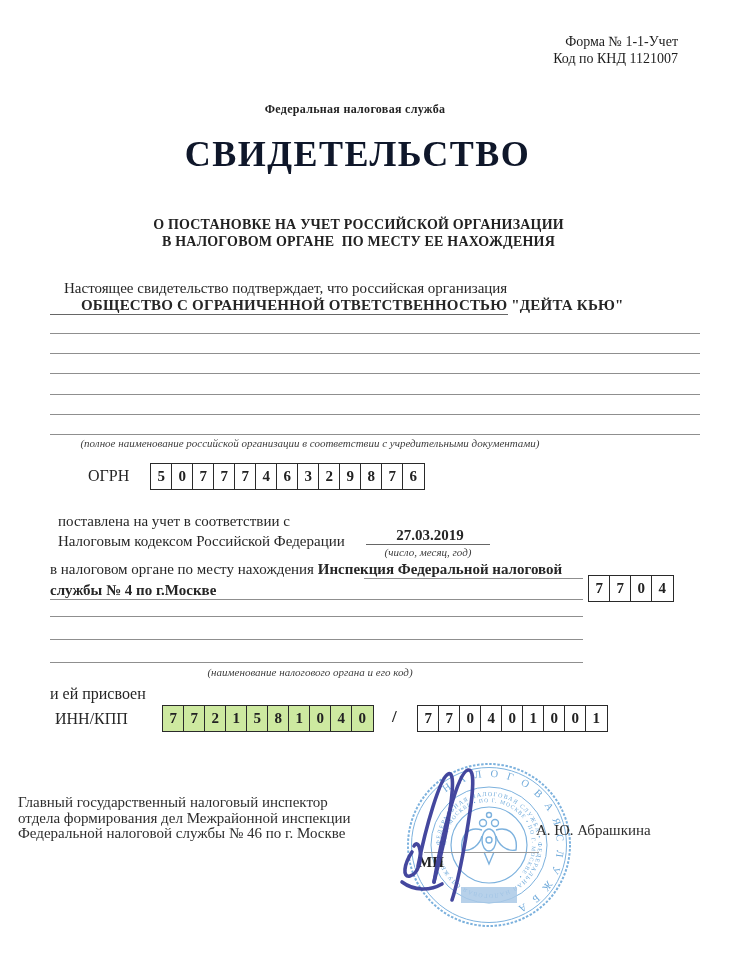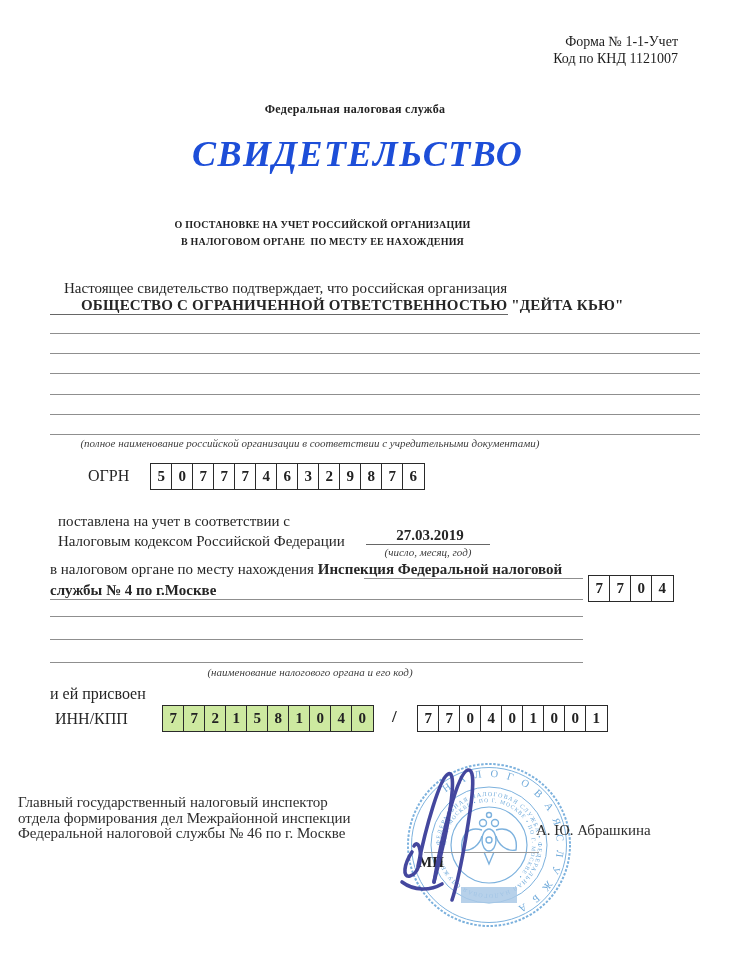--- a/index.html
+++ b/index.html
@@ -17,22 +17,22 @@
   .digit-row{display:inline-flex;}
   .digit-row .cell{
     width:20.5px;height:25px;border:1.5px solid #2a2a2a;margin-right:-1.5px;
     display:flex;align-items:center;justify-content:center;
     font-weight:bold;font-size:15px;background:#fff;
   }
   .digit-row .cell:last-child{margin-right:0;}
   .digit-row.green .cell{background:#cde9a0;}
   .formcode{font-size:14px;line-height:17px;text-align:right;color:#1d1d1d;margin-left:15px;}
   .agency{font-size:12px;letter-spacing:.3px;}
-  .doctitle{font-size:36px;letter-spacing:1.5px;color:#1d4ed8;font-style:italic;}
-  .subtitle{font-size:10px;line-height:17px;letter-spacing:.2px;}
+  .doctitle{font-size:36px;letter-spacing:1.5px;color:#0f172a;}
+  .subtitle{font-size:14px;line-height:17px;letter-spacing:.2px;padding-left:36px;}
   .body-text{font-size:15px;color:#262626;}
   .label16{font-size:16px;color:#262626;}
   .inspector{font-size:15px;line-height:15.5px;color:#2e2e2e;}
   svg text{font-family:"Liberation Serif","DejaVu Serif",serif;}
 </style>
 </head>
 <body>
 
 <div class="page">
 

